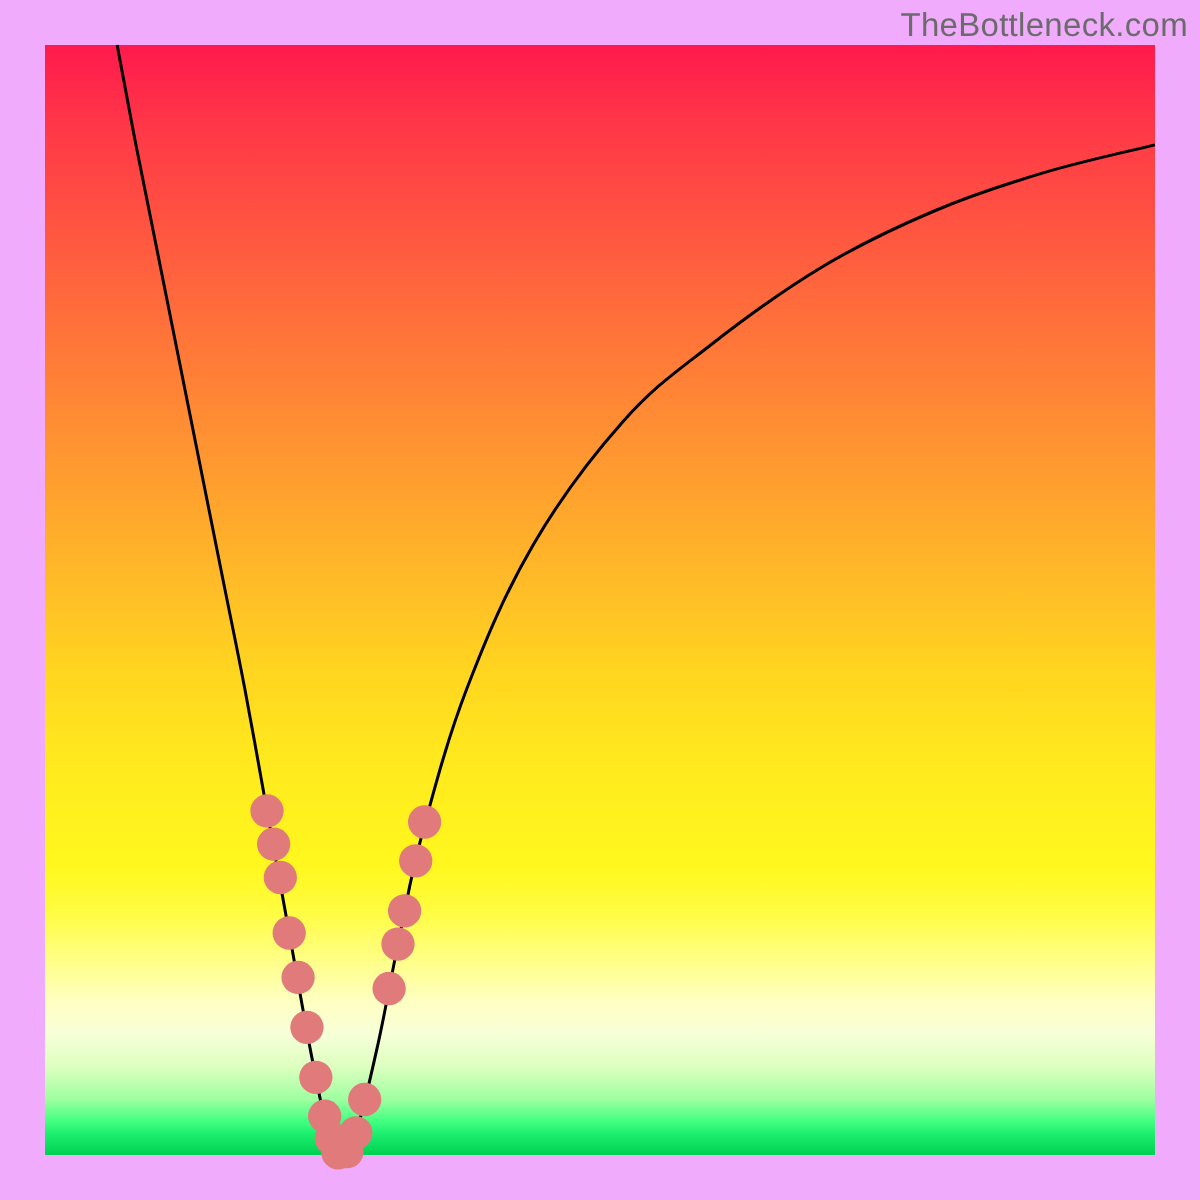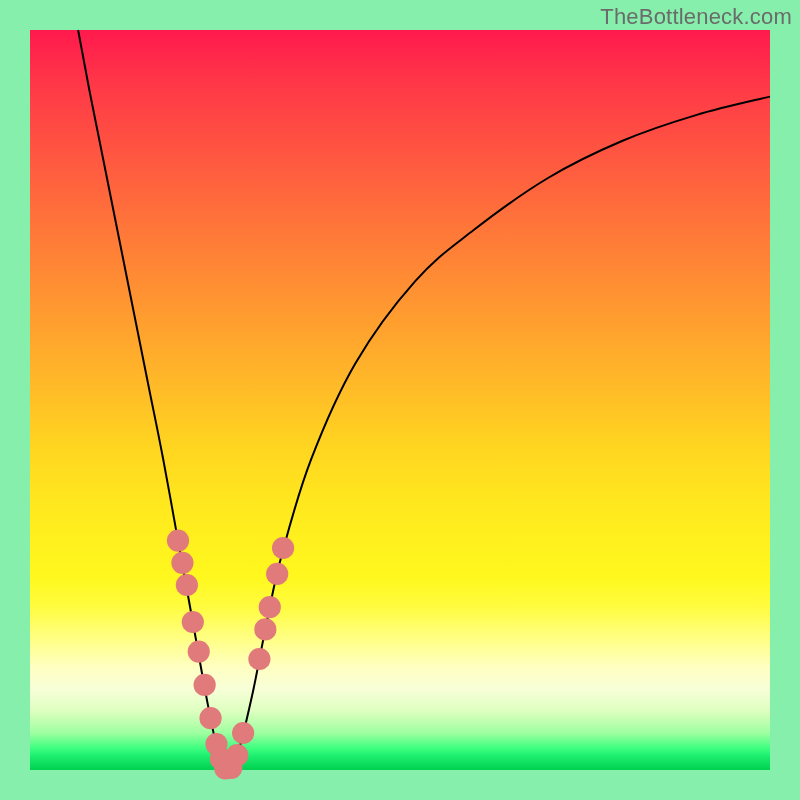--- a/index.html
+++ b/index.html
@@ -10,21 +10,21 @@
     background: #000;
     overflow: hidden;
     font-family: Arial, Helvetica, sans-serif;
   }
   .frame {
     position: absolute;
     left: 0;
     top: 0;
     width: 800px;
     height: 800px;
-    background: #86efac;
+    background: #f0abfc;
   }
   .plot {
     position: absolute;
     left: 30px;
     top: 30px;
     width: 740px;
     height: 740px;
     
     background: linear-gradient(
       to bottom,

